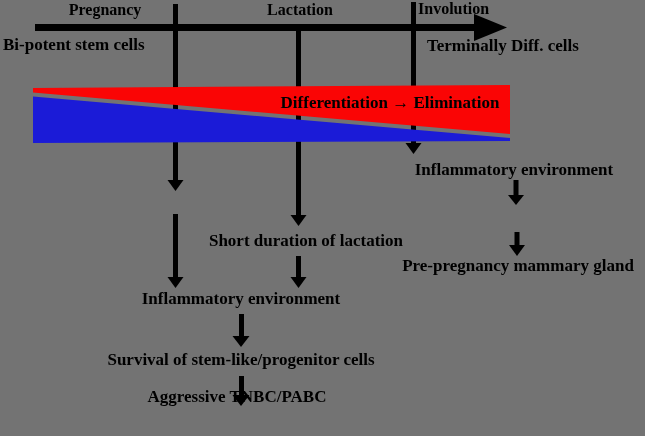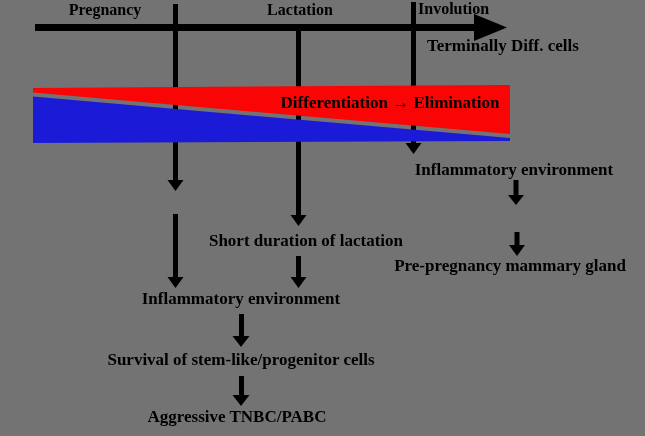--- a/index.html
+++ b/index.html
@@ -62,27 +62,28 @@
 
       <rect x="239" y="376" width="5" height="21"></rect>
       <polygon points="232.5,395 249.5,395 241,406"></polygon>
     </g>
   </svg>
 
   <div class="lbl ctr sm" style="left:35px;top:1px;width:140px;">Pregnancy</div>
   <div class="lbl ctr sm" style="left:180px;top:1px;width:240px;">Lactation</div>
   <div class="lbl sm" style="left:418px;top:0px;">Involution</div>
 
+  <div class="lbl" style="left:3px;top:36px;">Bi-potent stem cells</div>
   <div class="lbl" style="left:427px;top:37px;">Terminally Diff. cells</div>
 
   <div class="lbl ctr" style="left:270px;top:94px;width:240px;">Differentiation → Elimination</div>
 
 
   <div class="lbl ctr" style="left:186px;top:232px;width:240px;">Short duration of lactation</div>
 
   <div class="lbl ctr" style="left:404px;top:161px;width:220px;">Inflammatory environment</div>
-  <div class="lbl ctr" style="left:382px;top:257px;width:256px;">Pre-pregnancy mammary gland</div>
+  <div class="lbl ctr" style="left:390px;top:257px;width:256px;">Pre-pregnancy mammary gland</div>
 
   <div class="lbl ctr" style="left:131px;top:290px;width:220px;">Inflammatory environment</div>
   <div class="lbl ctr" style="left:96px;top:351px;width:290px;">Survival of stem-like/progenitor cells</div>
-  <div class="lbl ctr" style="left:117px;top:388px;width:240px;margin-top:20px;">Aggressive TNBC/PABC</div>
+  <div class="lbl ctr" style="left:117px;top:388px;width:240px;">Aggressive TNBC/PABC</div>
 
 </div>
 
 </body></html>

